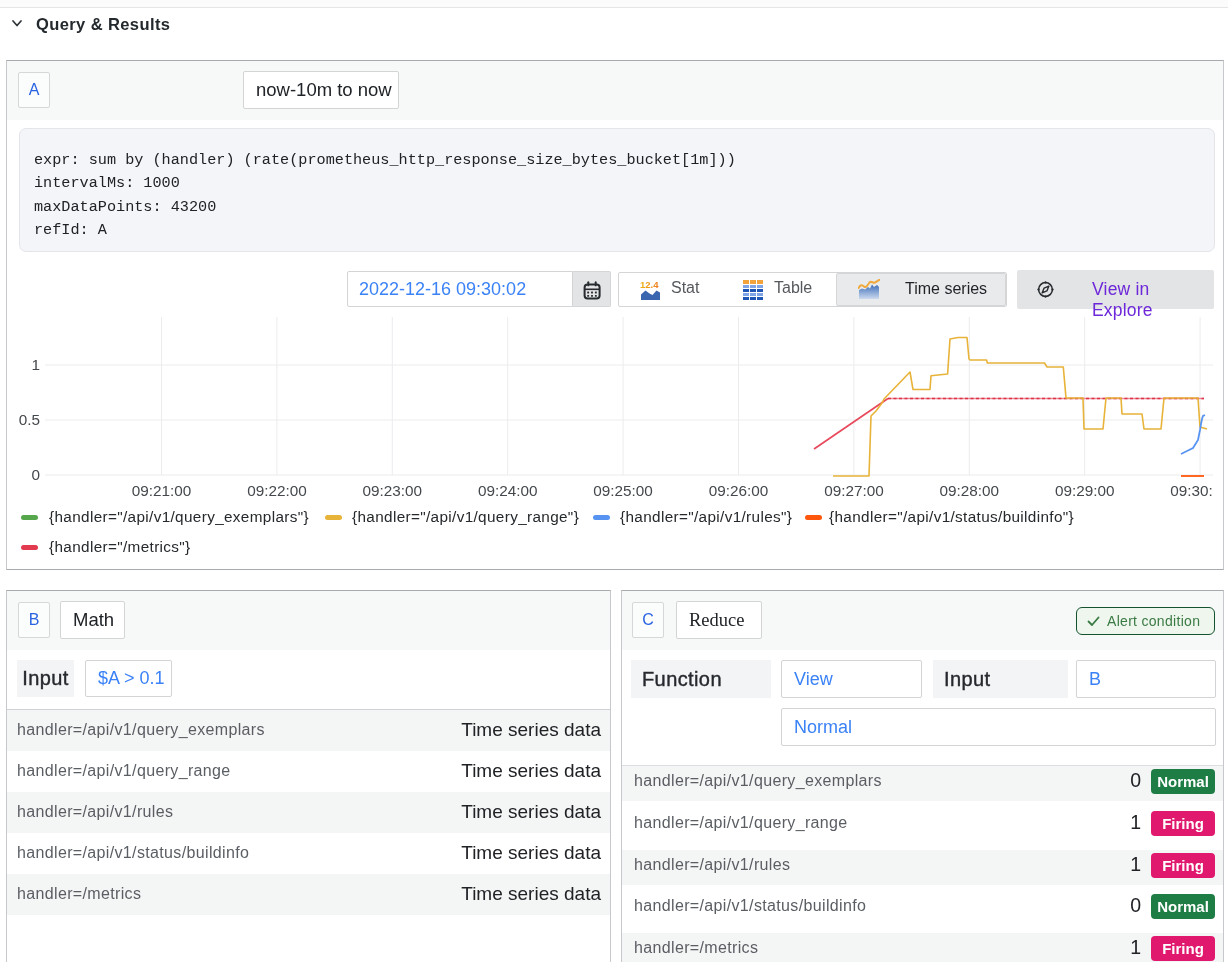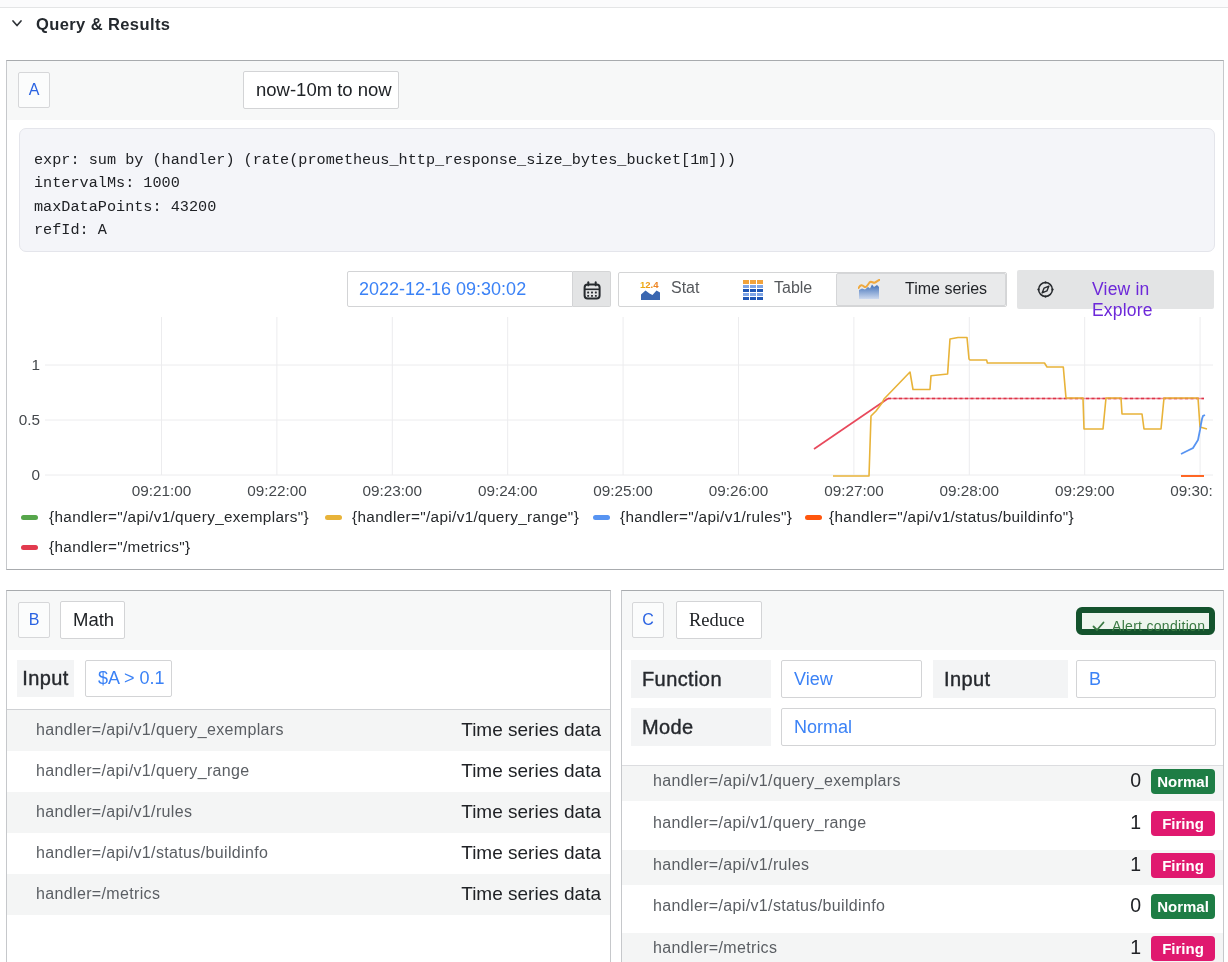--- a/index.html
+++ b/index.html
@@ -5,21 +5,21 @@
 * { margin:0; padding:0; box-sizing:border-box; }
 html,body { width:1228px; height:962px; background:#fff; font-family:"Liberation Sans", sans-serif; }
 #root { position:relative; width:1228px; height:962px; overflow:hidden; background:#fff;padding-left:18px; }
 .abs { position:absolute; }
 .panel { position:absolute; background:#fff; border-left:1px solid #c6c8cb; border-right:1px solid #c6c8cb; border-top:1px solid #a8abae; border-bottom:1px solid #a8abae; }
 .strip { position:absolute; left:0; top:0; width:100%; height:59px; background:#f7f8f8; }
 .refbadge { position:absolute; width:32px; height:36px; background:#fbfcfc; border:1px solid #d6d7d9; border-radius:2px; color:#2a63e2; font-size:16px; text-align:center; line-height:34px; }
 .wbtn { position:absolute; background:#fff; border:1px solid #d3d4d6; border-radius:2px; font-size:18.5px; color:#202327; text-align:left; }
 .chip { position:absolute; background:#f3f4f5; font-size:20px; font-weight:400; -webkit-text-stroke:0.4px #26292e; letter-spacing:0.4px; color:#26292e; }
 .inp { position:absolute; background:#fff; border:1px solid #d3d4d6; border-radius:2px; font-size:18px; color:#3b82f6; }
-.row-l { position:absolute; left:10px; font-size:16px; letter-spacing:0.35px; color:#5a5e63;margin-left:19px; }
+.row-l { position:absolute; left:10px; font-size:16px; letter-spacing:0.35px; color:#5a5e63; }
 </style>
 </head>
 <body>
 <div id="root">
 
   <div class="abs" style="left:0; top:0; width:1228px; height:8px; background:#fbfbfc; border-bottom:1px solid #e4e5e6;"></div>
 
   <svg class="abs" style="left:11px; top:19px;" width="12" height="9" viewBox="0 0 12 9">
       <path d="M2 2 L6 6.5 L10 2" fill="none" stroke="#2f3338" stroke-width="1.7" stroke-linecap="round" stroke-linejoin="round"></path>
     </svg>
@@ -196,31 +196,30 @@
     <div class="abs" style="left:0; top:283px; width:603px; height:41px; background:#f4f5f5;">
       <div class="row-l" style="top:11px;">handler=/metrics</div>
       <div class="abs" style="right:9px; top:9px; font-size:19px; color:#202226;">Time series data</div>
     </div>
   </div>
 
   <div class="panel" style="left:621px; top:590px; width:603px; height:380px;">
     <div class="strip"></div>
     <div class="refbadge" style="left:10px; top:11px;">C</div>
     <div class="wbtn" style="left:54px; top:10px; width:86px; height:38px; line-height:36px; padding-left:12px;font-family:Liberation Serif, serif;">Reduce</div>
-    <div class="abs" style="left:454px; top:16px; width:139px; height:28px; background:#eef6ee; border:6px solid #14532d; border-radius:6px;">
+    <div class="abs" style="left:454px; top:16px; width:139px; height:28px; background:#eef6ee; border:1px solid #14532d; border-radius:6px;">
       <svg class="abs" style="left:10px; top:8px;" width="13" height="11" viewBox="0 0 13 11">
           <path d="M1.5 5.5 L5 9 L11.5 1.5" fill="none" stroke="#3a7a43" stroke-width="1.8" stroke-linecap="round" stroke-linejoin="round"></path>
         </svg>
       <div class="abs" style="left:30px; top:5px; font-size:14px; letter-spacing:0.3px; color:#3a7a43;">Alert condition</div>
     </div>
     <div class="chip" style="left:9px; top:69px; width:140px; height:38px; line-height:38px; padding-left:11px;">Function</div>
     <div class="inp" style="left:159px; top:69px; width:141px; height:38px; line-height:36px; padding-left:12px;">View</div>
     <div class="chip" style="left:311px; top:69px; width:135px; height:38px; line-height:38px; padding-left:11px;">Input</div>
     <div class="inp" style="left:454px; top:69px; width:140px; height:38px; line-height:36px; padding-left:12px;">B</div>
-    <div class="chip" style="left:9px; top:117px; width:140px; height:38px; line-height:38px; padding-left:11px;">Mode</div>
     <div class="inp" style="left:159px; top:117px; width:435px; height:38px; line-height:36px; padding-left:12px;">Normal</div>
     <div class="abs" style="left:0; top:174px; width:601px; border-top:1px solid #dcdde0;"></div>
     <div class="abs" style="left:0; top:175px; width:601px; height:35px; background:#f4f5f5;">
       <div class="row-l" style="left:12px; top:6px;">handler=/api/v1/query_exemplars</div>
       <div class="abs" style="right:82px; top:3px; font-size:19.5px; color:#202226;">0</div>
       <div class="abs" style="left:529px; top:3px; width:64px; height:25px; background:#1e7d45; border-radius:4px; color:#fff; font-size:15px; font-weight:700; text-align:center; line-height:25px;">Normal</div>
     </div>
     <div class="abs" style="left:0; top:217px; width:601px; height:35px; background:#fff;">
       <div class="row-l" style="left:12px; top:6px;">handler=/api/v1/query_range</div>
       <div class="abs" style="right:82px; top:3px; font-size:19.5px; color:#202226;">1</div>

